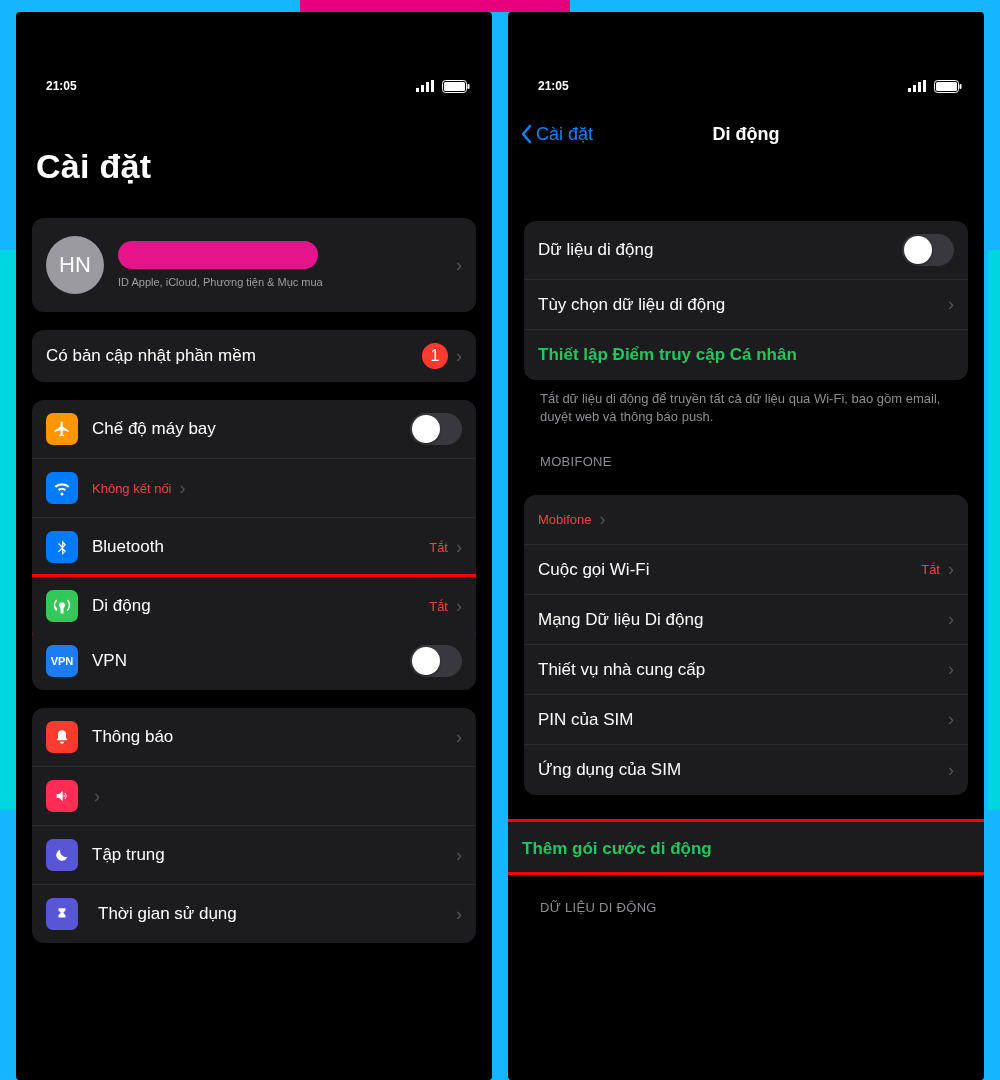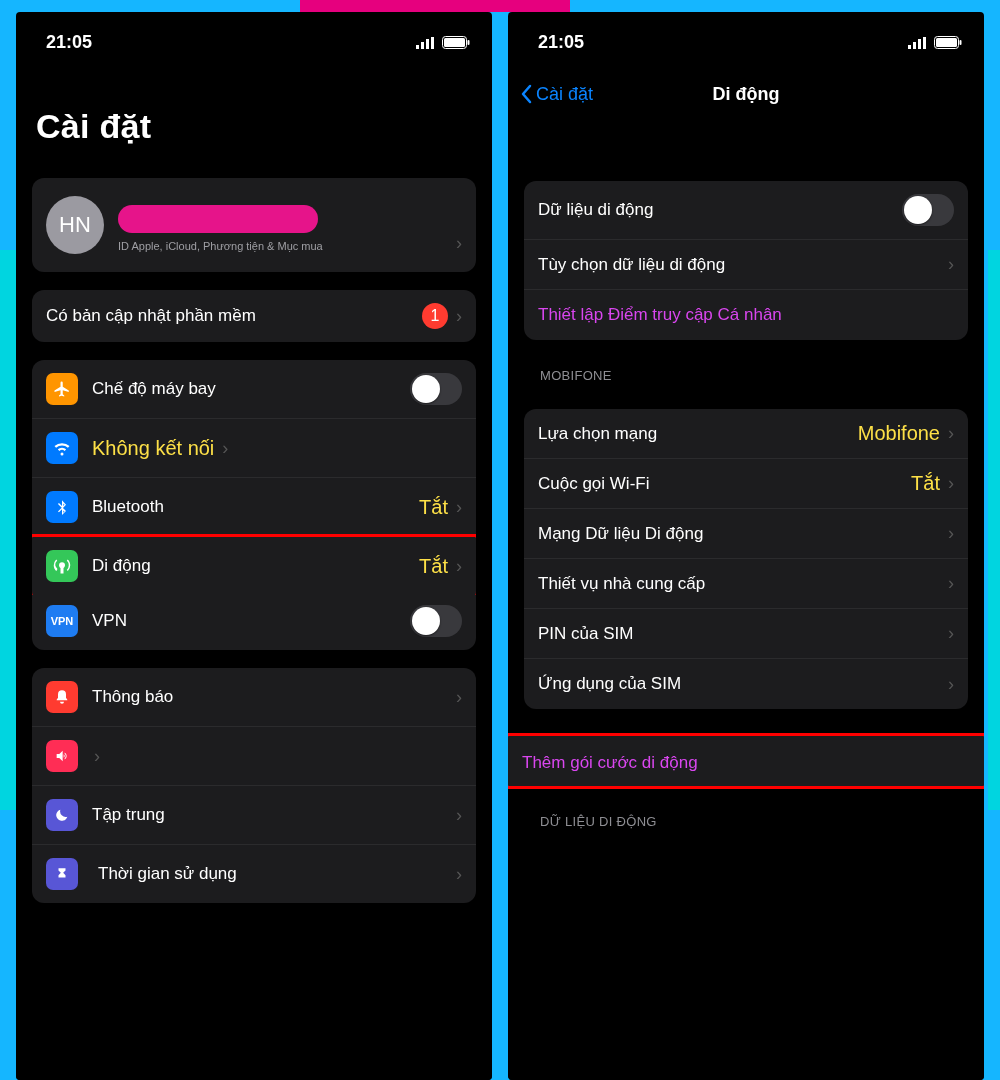--- a/index.html
+++ b/index.html
@@ -26,22 +26,23 @@
     border-radius:4px;
     color:#fff;
     overflow:hidden;
     position:relative;
   }
   .status-bar {
     display:flex;
     justify-content:space-between;
     align-items:center;
     padding:20px 22px 8px 30px;
-    font-size:18px;
+    font-size:12px;
     font-weight:600;
+    margin-top:47px;
   }
   .status-icons { display:flex; align-items:center; gap:6px; }
   .status-icons svg { display:block; }
   .title-large {
     font-size:34px;
     font-weight:700;
     padding:46px 20px 14px 20px;
     letter-spacing:0.3px;
   }
   .nav-bar {
@@ -77,33 +78,33 @@
     border-bottom:1px solid #2b2b2d;
   }
   .row:last-child { border-bottom:none; }
   .row .icon-box {
     width:32px; height:32px; border-radius:7px;
     display:flex; align-items:center; justify-content:center;
     margin-right:14px;
     flex-shrink:0;
   }
   .row .label { flex:1; font-size:17px; color:#fff; }
-  .row .label.link { color:#d946ef; }
-  .row .value { font-size:20px; color:#fde047; margin-right:6px; }
+  .row .label.link { color:#22c55e;font-weight:bold; }
+  .row .value { font-size:13px; color:#ef4444; margin-right:6px; }
   .row .badge { width:26px; height:26px; border-radius:13px; background:#ff3b30; color:#fff; display:flex; align-items:center; justify-content:center; font-size:16px; margin-right:6px; }
   .chevron { color:#555; font-size:18px; margin-left:2px; }
   .toggle {
     width:52px; height:32px; border-radius:16px; background:#39393d; position:relative;
   }
   .toggle .knob {
     position:absolute; width:28px; height:28px; border-radius:14px; background:#fff; top:2px; left:2px;
     box-shadow:0 1px 2px rgba(0,0,0,0.5);
   }
   .account-row {
-    display:flex; align-items:flex-end;
+    display:flex; align-items:center;
     padding:18px 14px;
   }
   .avatar {
     width:58px; height:58px; border-radius:29px; background:#9b9aa1;
     display:flex; align-items:center; justify-content:center;
     font-size:22px; color:#fff; margin-right:14px;
     flex-shrink:0;
   }
   .account-text { flex:1; min-width:0; }
   .account-name-redact {
@@ -308,25 +309,25 @@
           </span>
       </div>
       <div class="row">
         <span class="label">Tùy chọn dữ liệu di động</span>
         <span class="chevron">›</span>
       </div>
       <div class="row">
         <span class="label link">Thiết lập Điểm truy cập Cá nhân</span>
       </div>
     </div>
+    <div class="footer-note">Tắt dữ liệu di động để truyền tất cả dữ liệu qua Wi-Fi, bao gồm email, duyệt web và thông báo push.</div>
 
     <div class="group-header">MOBIFONE</div>
     <div class="section">
       <div class="row">
-        <span class="label">Lựa chọn mạng</span>
         <span class="value">Mobifone</span>
         <span class="chevron">›</span>
       </div>
       <div class="row">
         <span class="label">Cuộc gọi Wi-Fi</span>
         <span class="value">Tắt</span>
         <span class="chevron">›</span>
       </div>
       <div class="row">
         <span class="label">Mạng Dữ liệu Di động</span>

